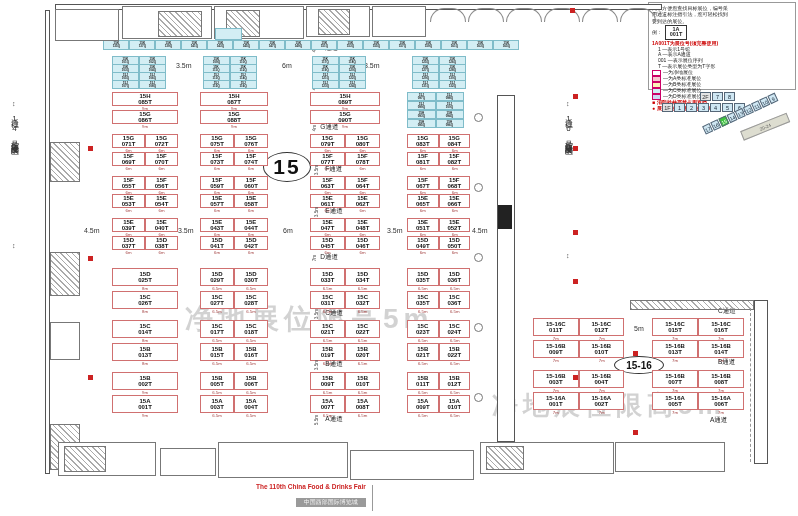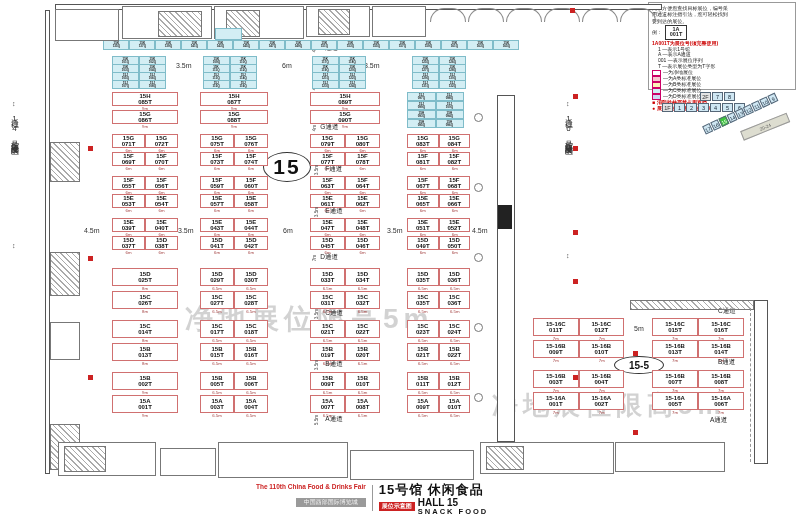--- a/index.html
+++ b/index.html
@@ -78,21 +78,21 @@
   <div class="arrow" style="left:12px;top:242px;">↕</div>
 
   <div class="arrow" style="left:566px;top:100px;">↕</div>
   <div class="corridor" style="left:562px;top:112px;">通往16号馆烘焙食品展区</div>
   <div class="arrow" style="left:566px;top:252px;">↕</div>
 
   <div class="wm" style="left:185px;top:300px;font-size:28px;">净地展位限高5m</div>
   <div class="wm" style="left:492px;top:388px;font-size:26px;">净地展位限高5m</div>
 
   <div class="oval" style="left:263px;top:152px;width:46px;height:28px;font-size:21px;letter-spacing:2px;">15</div>
-  <div class="oval" style="left:614px;top:356px;width:48px;height:16px;font-size:10px;">15-5</div>
+  <div class="oval" style="left:614px;top:356px;width:48px;height:16px;font-size:10px;">15-16</div>
 
   <div class="legend">
     <div id="legend-intro">
         <div class="intro">为了方便您查找目标展位，编号采</div>
         <div class="intro">用通道标注指引法，您可轻松找到</div>
         <div class="intro">要到达的展位。</div>
       </div>
     <div class="exrow">
       <span>例：</span>
       <span class="exbox">
@@ -169,30 +169,20 @@
       </div>
     <div class="mm-annex" style="left:742px;top:131px;width:48px;height:8px;transform:rotate(-22deg);">20-24</div>
   </div>
 
   <div class="tb">
     <div class="tb-left">
       <div class="tb-en">The 110th China Food &amp; Drinks Fair</div>
       <div class="tb-venue">中国西部国际博览城</div>
     </div>
     <div class="tb-div"></div>
-    <div>
-      <div class="tb-hallcn">15号馆 休闲食品</div>
-      <div class="tb-row2">
-        <span class="badge">展位示意图</span>
-        <span>
-          <div class="tb-hallen">HALL 15</div>
-          <div class="tb-sub">SNACK FOOD</div>
-        </span>
-      </div>
-    </div>
   </div>
 
   <div id="gen">
       <div class="booth" style="left: 112px; top: 92px; width: 64px; height: 12px;">
         <span class="l1">15H</span>
         <span class="l2">085T</span>
       </div>
       <div class="bdim" style="left: 112px; top: 106px; width: 66px;">9m</div>
       <div class="booth" style="left: 112px; top: 110px; width: 64px; height: 12px;">
         <span class="l1">15G</span>

